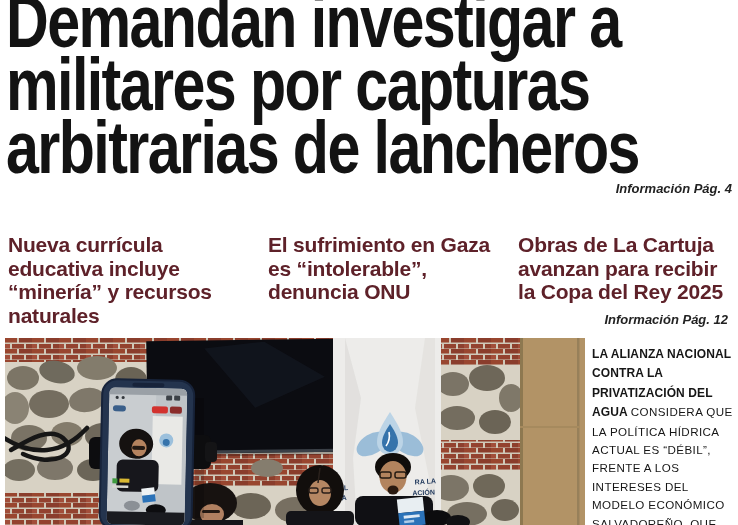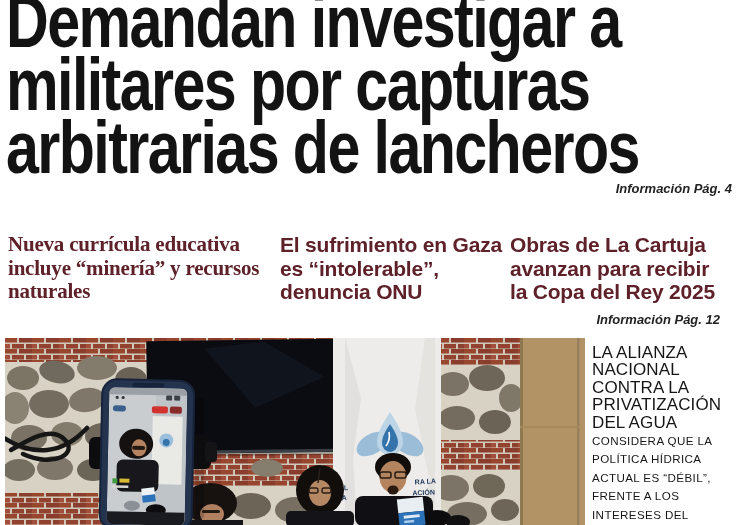--- a/index.html
+++ b/index.html
@@ -14,34 +14,34 @@
     transform:scaleX(0.80);transform-origin:0 0;
   }
   .page-note{
     font-size:13px;font-weight:bold;font-style:italic;color:#222222;
   }
   .main-note{position:absolute;top:181px;right:6px;font-style:italic;}
   .deck-row{
     position:absolute;top:233px;left:8px;display:flex;
   }
   .deck-col{display:flex;flex-direction:column;height:94px;}
-  .deck-col.c1{width:252px;margin-right:20px;font-family:Liberation Serif, serif;}
-  .deck-col.c2{width:222px;margin-right:8px;align-items:center;}
+  .deck-col.c1{width:252px;margin-right:8px;}
+  .deck-col.c2{width:222px;margin-right:28px;align-items:center;}
   .deck-col.c3{width:210px;}
   .deck-title{
     font-size:21px;font-weight:bold;line-height:23.5px;letter-spacing:-0.2px;
     color:#5e2129;
   }
   .deck-note{margin-top:auto;text-align:right;}
   .photo-wrap{position:absolute;top:338px;left:5px;width:580px;height:187px;}
   .lead-col{
     position:absolute;top:344px;left:592px;width:146px;
     color:#161616;line-height:17.4px;
   }
-  .lead-in{font-size:17px;font-weight:normal;letter-spacing:0.1px;}
+  .lead-in{font-size:12px;font-weight:bold;letter-spacing:0.1px;}
   .lead-body{font-size:11.6px;letter-spacing:0.4px;}
 </style>
 </head>
 <body>
 
 <div class="headline">Demandan investigar a
 militares por capturas
 arbitrarias de lancheros</div>
 
 <div class="page-note main-note">Información Pág. 4</div>

